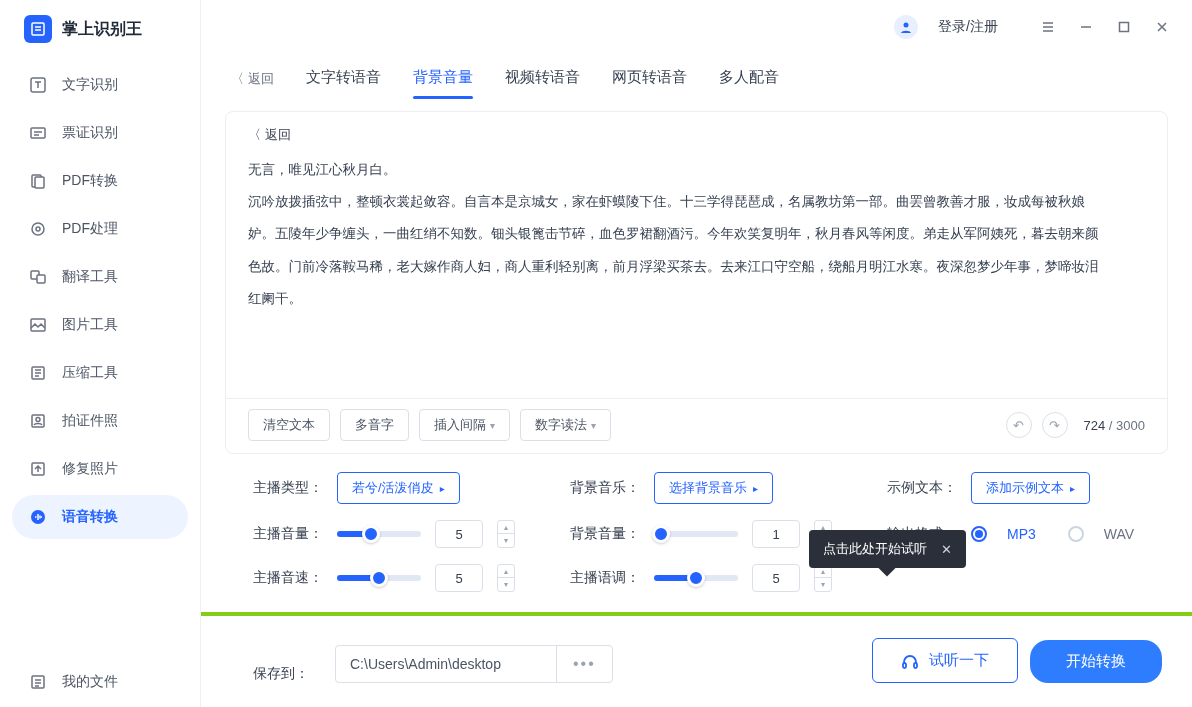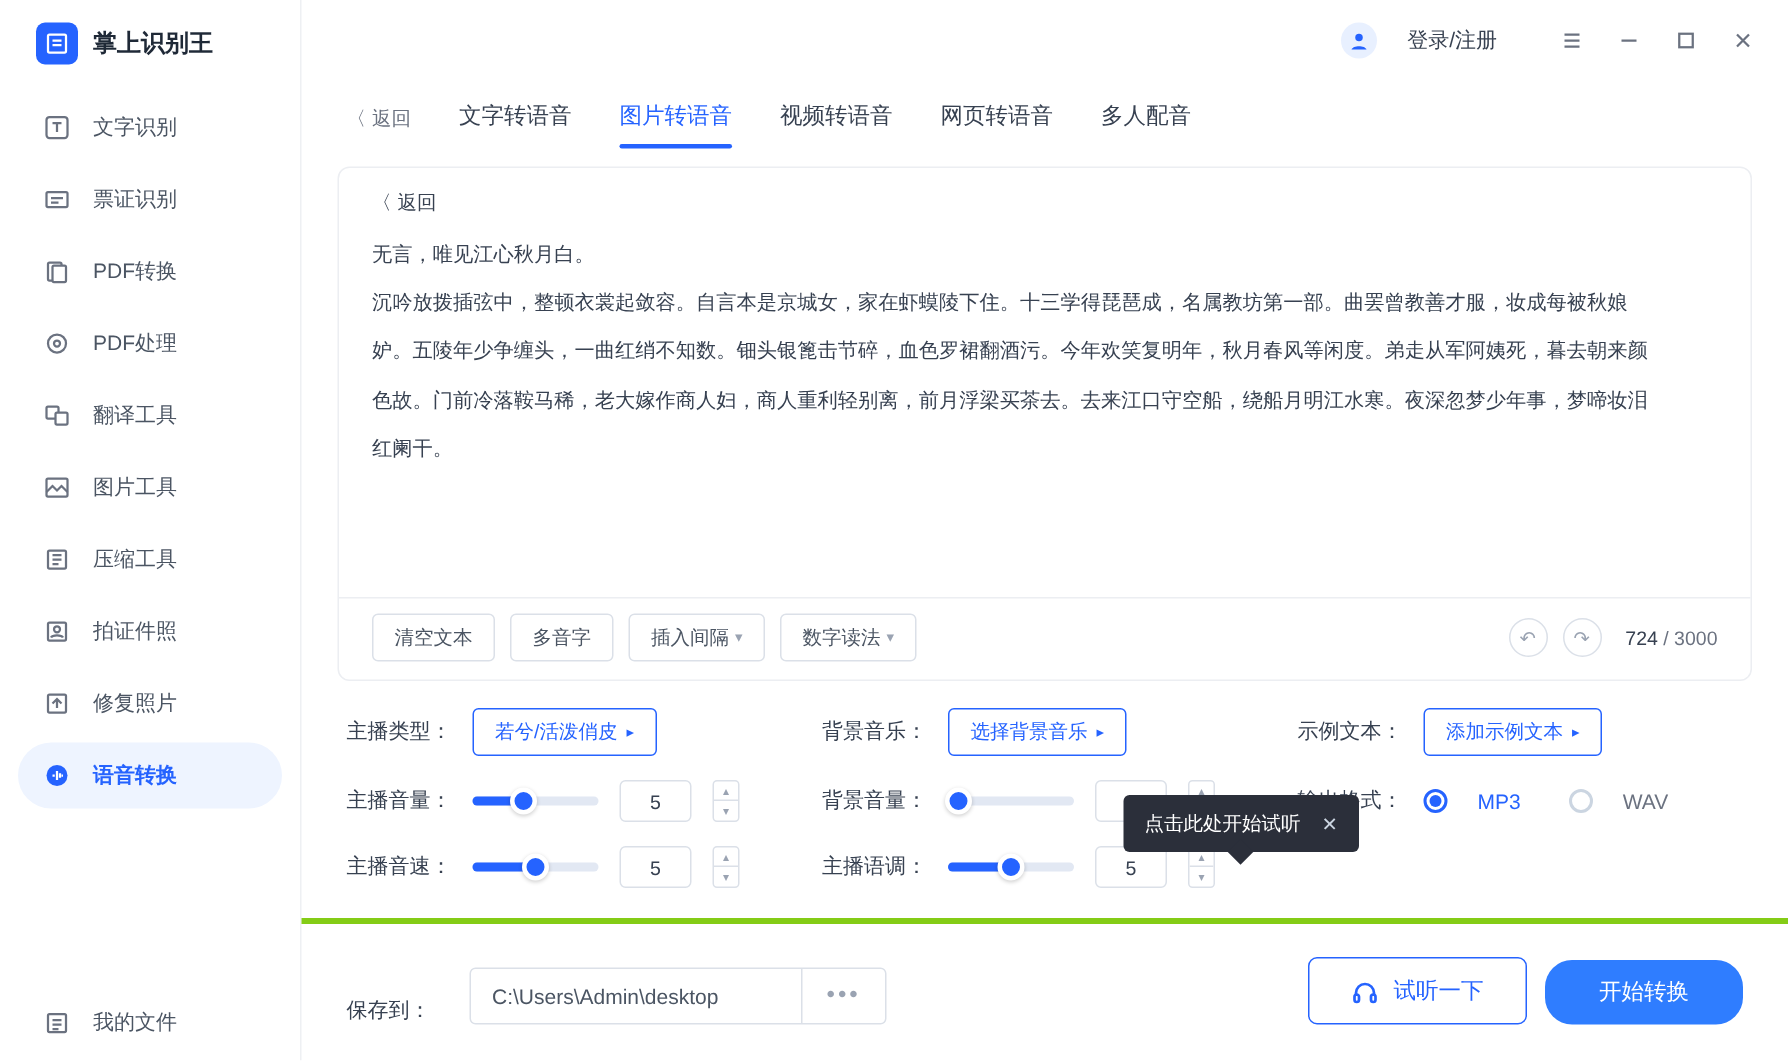--- a/index.html
+++ b/index.html
@@ -35,42 +35,42 @@
 .text-body { flex: 1; overflow: hidden; padding: 6px 22px; font-size: 13.5px; line-height: 2.4; color: #374151; }
 .toolbar { display: flex; align-items: center; gap: 10px; padding: 10px 22px 0; border-top: 1px solid #eceef2; }
 .tool-btn { padding: 6px 14px; border: 1px solid #dbe0e8; border-radius: 4px; font-size: 13px; color: #4b5563; background: #fff; cursor: pointer; display: flex; align-items: center; gap: 4px; }
 .chev { font-size: 10px; color: #9aa3b2; }
 .tool-spacer { flex: 1; }
 .circle-btn { width: 26px; height: 26px; border-radius: 50%; border: 1px solid #dbe0e8; display: flex; align-items: center; justify-content: center; color: #9aa3b2; cursor: pointer; font-size: 13px; }
 .counter { font-size: 13px; color: #6b7280; margin-left: 6px; }
 .counter .cur { color: #374151; }
 
 .opts { padding: 18px 30px 0; display: flex; flex-direction: column; gap: 16px; position: relative; }
-.opt-label { font-size: 14px; color: #374151; min-width: 70px; }
+.opt-label { font-size: 14px; color: #374151; min-width: 70px; margin-left: 22px; }
 .pill-btn { display: flex; align-items: center; gap: 6px; padding: 6px 14px; border: 1px solid #2563ff; border-radius: 4px; font-size: 13px; color: #2563ff; cursor: pointer; }
 .pill-btn .caret { font-size: 10px; }
 .grid2 { display: grid; grid-template-columns: 1fr 1fr 1fr; gap: 20px; align-items: center; }
 .cell { display: flex; align-items: center; gap: 14px; }
 
 .slider { width: 84px; height: 6px; background: #e2e8f3; border-radius: 3px; position: relative; }
 .slider .fill { position: absolute; left: 0; top: 0; bottom: 0; background: #2563ff; border-radius: 3px; }
 .slider .knob { position: absolute; top: 50%; width: 18px; height: 18px; border-radius: 50%; background: #2563ff; border: 3px solid #fff; box-shadow: 0 1px 3px rgba(0,0,0,.2); transform: translate(-50%, -50%); cursor: pointer; }
 .numbox { width: 48px; height: 28px; border: 1px solid #dbe0e8; border-radius: 4px; display: flex; align-items: center; justify-content: center; font-size: 13px; color: #374151; }
 .spinner { width: 18px; display: flex; flex-direction: column; border: 1px solid #dbe0e8; border-radius: 3px; overflow: hidden; }
 .spinner div { height: 13px; display: flex; align-items: center; justify-content: center; font-size: 8px; color: #9aa3b2; cursor: pointer; }
 .spinner div:first-child { border-bottom: 1px solid #dbe0e8; }
 
 .radio { width: 16px; height: 16px; border-radius: 50%; border: 2px solid #cbd5e1; display: inline-flex; align-items: center; justify-content: center; cursor: pointer; }
 .radio.on { border-color: #2563ff; }
 .radio.on::after { content: ""; width: 8px; height: 8px; border-radius: 50%; background: #2563ff; }
 .radio-label { font-size: 14px; margin: 0 18px 0 6px; cursor: pointer; }
 .radio-label.on { color: #2563ff; font-weight: 500; }
 .radio-label.off { color: #6b7280; }
 
-.tooltip { position: absolute; top: 76px; left: 548px; background: #2b2f3a; color: #fff; font-size: 13px; padding: 10px 14px; border-radius: 4px; display: flex; align-items: center; gap: 14px; }
+.tooltip { position: absolute; top: 76px; left: 608px; background: #2b2f3a; color: #fff; font-size: 13px; padding: 10px 14px; border-radius: 4px; display: flex; align-items: center; gap: 14px; }
 .tooltip::before { content: ""; position: absolute; bottom: -6px; left: 50%; width: 12px; height: 12px; background: #2b2f3a; transform: translateX(-50%) rotate(45deg); }
 .tooltip .x { cursor: pointer; color: #cbd5e1; }
 
 .footer { display: flex; align-items: flex-end; gap: 12px; padding: 22px 30px 24px; border-top: 4px solid #84cc16; margin-top: 20px; }
 .path-box { display: flex; align-items: center; border: 1px solid #dbe0e8; border-radius: 4px; overflow: hidden; }
 .path-input { padding: 9px 14px; font-size: 14px; color: #4b5563; min-width: 220px; }
 .path-more { padding: 9px 16px; border-left: 1px solid #dbe0e8; color: #9aa3b2; cursor: pointer; letter-spacing: 2px; }
 .foot-spacer { flex: 1; }
 .preview-btn { display: flex; align-items: center; gap: 10px; padding: 12px 28px; border: 1px solid #2563ff; border-radius: 6px; color: #2563ff; font-size: 15px; cursor: pointer; }
 .start-btn { padding: 12px 36px; background: #2f7dff; color: #fff; border-radius: 18px; font-size: 15px; cursor: pointer; }
@@ -229,21 +229,21 @@
         </div>
     </div>
   </div>
 
   <div class="tabs-row">
     <div class="back-btn">
         <span>〈</span>
         <span>返回</span>
       </div>
     <div class="tab">文字转语音</div>
-    <div class="tab active">图片转语音</div>
+    <div class="tab active">背景音量</div>
     <div class="tab">视频转语音</div>
     <div class="tab">网页转语音</div>
     <div class="tab">多人配音</div>
   </div>
 
   <div class="content-box">
     <div class="sub-back">
         <span>〈</span>
         <span>返回</span>
       </div>

